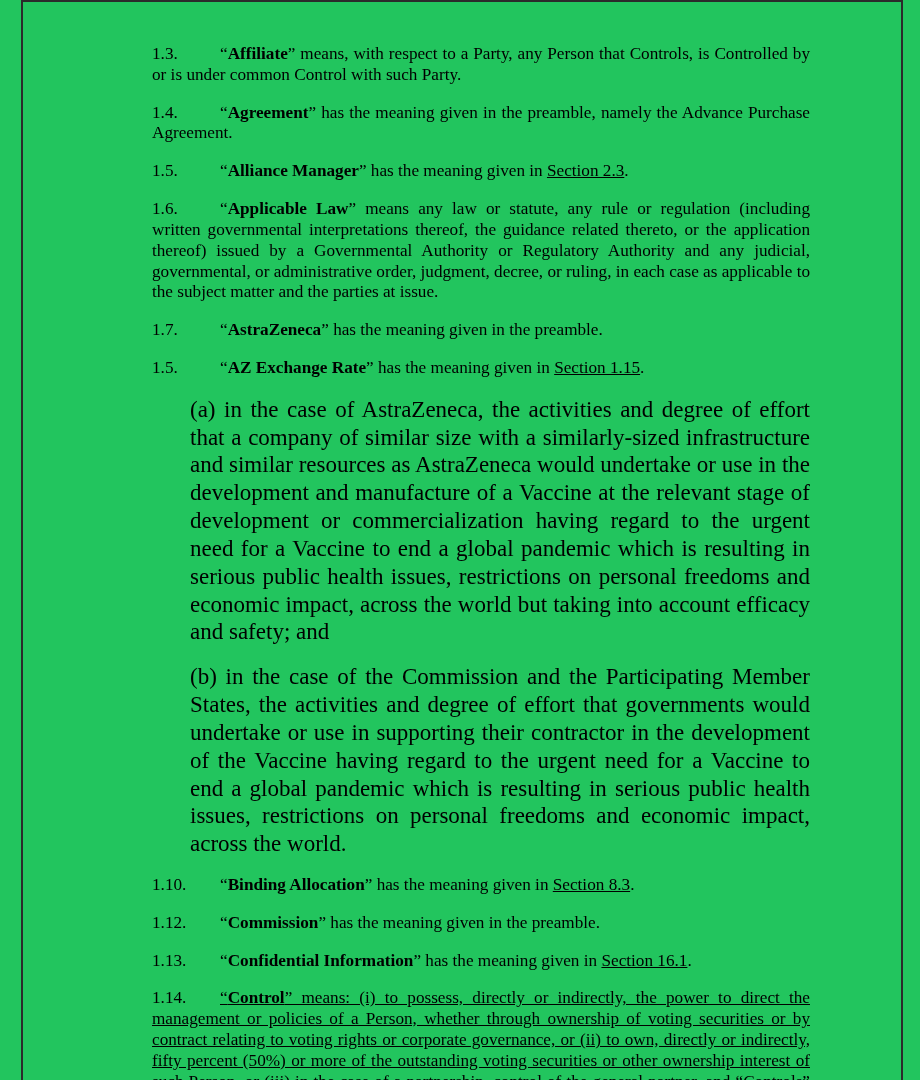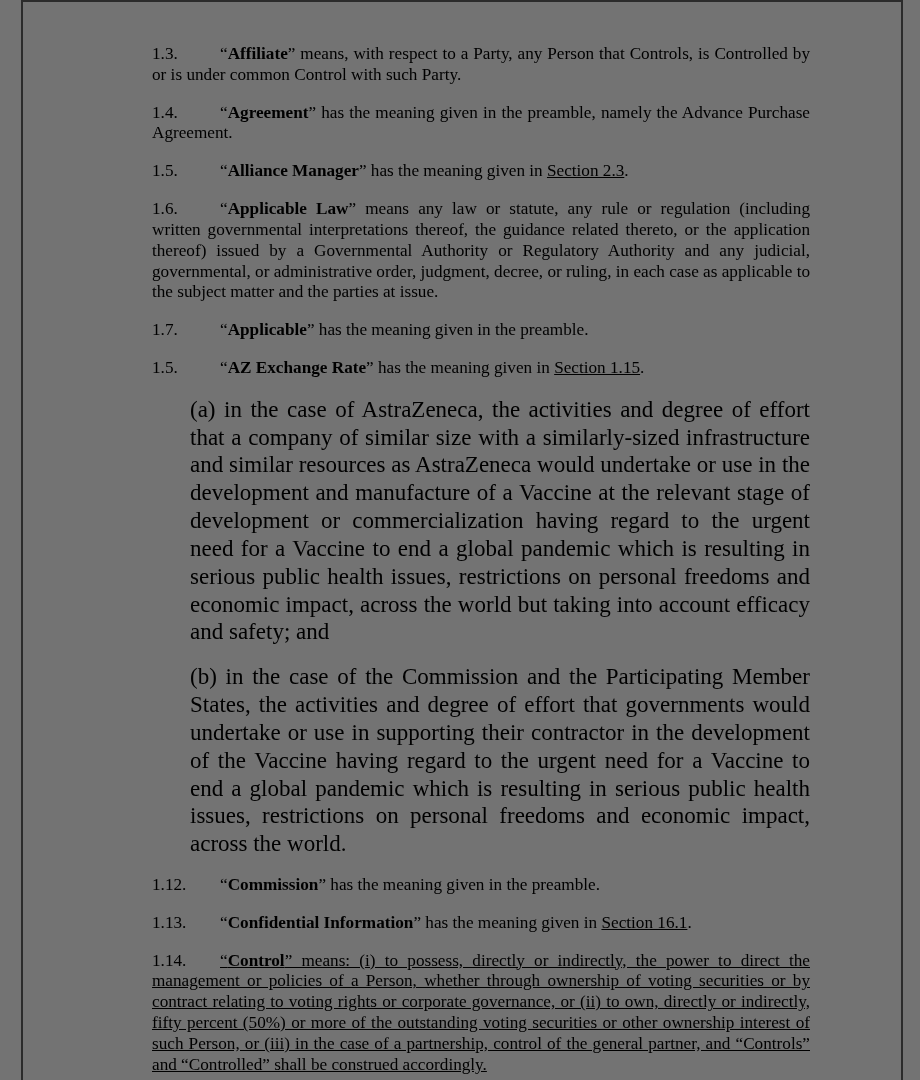--- a/index.html
+++ b/index.html
@@ -11,21 +11,21 @@
     width: 920px;
     height: 1080px;
     font-family: "Liberation Serif", serif;
     color: #000000;
     overflow: hidden;
   }
   .page {
     position: relative;
     width: 920px;
     height: 1080px;
-    background: #737373;
+    background: #22c55e;
     box-sizing: border-box;
   }
   
   .edge-left {
     position: absolute;
     top: 0;
     left: 21px;
     width: 2px;
     height: 1080px;
     background: #2b2b2b;
@@ -124,28 +124,32 @@
       <div class="para">
         <span class="num">1.5.</span>
         <span class="body-with-num"><span>“</span><span class="bold">Alliance Manager</span><span>” has the meaning given in </span><span class="xref">Section 2.3</span><span>.</span></span>
       </div>
       <div class="para">
         <span class="num">1.6.</span>
         <span class="body-with-num"><span>“</span><span class="bold">Applicable Law</span><span>” means any law or statute, any rule or regulation (including written governmental interpretations thereof, the guidance related thereto, or the application thereof) issued by a Governmental Authority or Regulatory Authority and any judicial, governmental, or administrative order, judgment, decree, or ruling, in each case as applicable to the subject matter and the parties at issue.</span></span>
       </div>
       <div class="para">
         <span class="num">1.7.</span>
-        <span class="body-with-num"><span>“</span><span class="bold">Applicable</span><span>” has the meaning given in the preamble.</span></span>
+        <span class="body-with-num"><span>“</span><span class="bold">AstraZeneca</span><span>” has the meaning given in the preamble.</span></span>
       </div>
       <div class="para">
         <span class="num">1.5.</span>
         <span class="body-with-num"><span>“</span><span class="bold">AZ Exchange Rate</span><span>” has the meaning given in </span><span class="xref">Section 1.15</span><span>.</span></span>
       </div>
       <div class="sub">(a)  in the case of AstraZeneca, the activities and degree of effort that a company of similar size with a similarly-sized infrastructure and similar resources as AstraZeneca would undertake or use in the development and manufacture of a Vaccine at the relevant stage of development or commercialization having regard to the urgent need for a Vaccine to end a global pandemic which is resulting in serious public health issues, restrictions on personal freedoms and economic impact, across the world but taking into account efficacy and safety; and</div>
       <div class="sub">(b)  in the case of the Commission and the Participating Member States, the activities and degree of effort that governments would undertake or use in supporting their contractor in the development of the Vaccine having regard to the urgent need for a Vaccine to end a global pandemic which is resulting in serious public health issues, restrictions on personal freedoms and economic impact, across the world.</div>
+      <div class="para">
+        <span class="num">1.10.</span>
+        <span class="body-with-num"><span>“</span><span class="bold">Binding Allocation</span><span>” has the meaning given in </span><span class="xref">Section 8.3</span><span>.</span></span>
+      </div>
       <div class="para">
         <span class="num">1.12.</span>
         <span class="body-with-num"><span>“</span><span class="bold">Commission</span><span>” has the meaning given in the preamble.</span></span>
       </div>
       <div class="para">
         <span class="num">1.13.</span>
         <span class="body-with-num"><span>“</span><span class="bold">Confidential Information</span><span>” has the meaning given in </span><span class="xref">Section 16.1</span><span>.</span></span>
       </div>
       <div class="para lastpara">
         <span class="num">1.14.</span>

